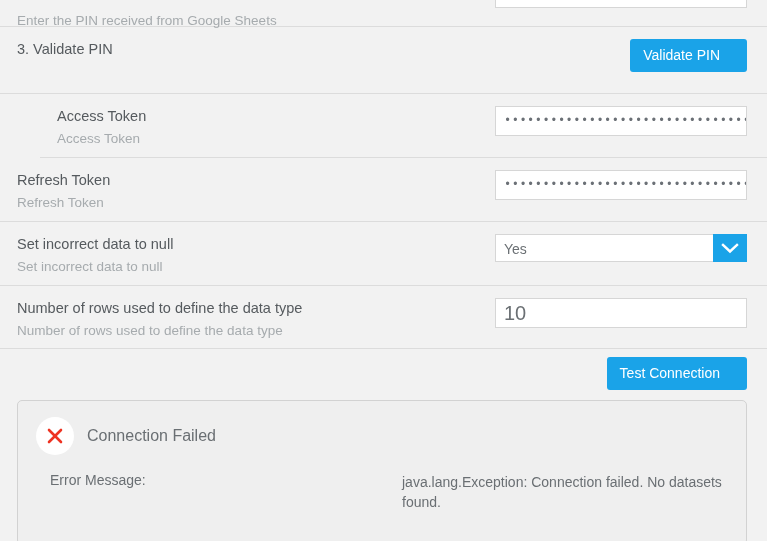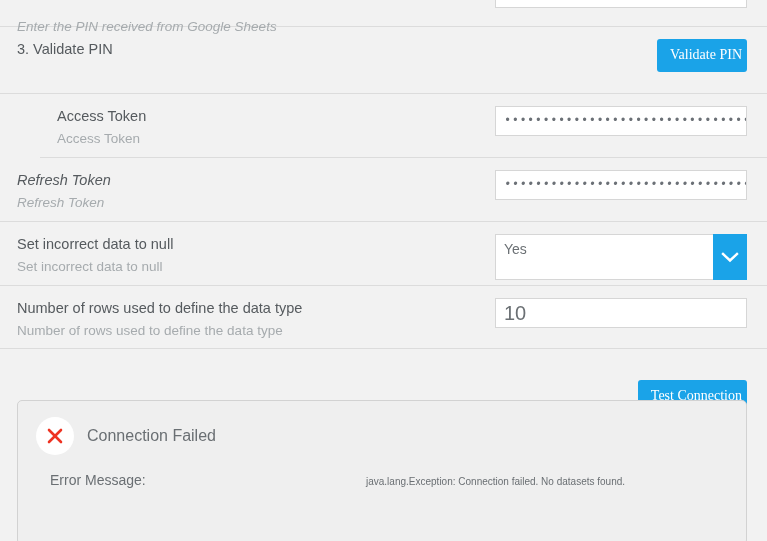--- a/index.html
+++ b/index.html
@@ -97,33 +97,33 @@
     border: 1px solid #d6d6d6;
     box-sizing: border-box;
   }
 
   
   .btn-blue {
     background: #1aa3e8;
     color: #ffffff;
     border: none;
     border-radius: 3px;
-    font-family: Liberation Serif, serif;
+    font-family: Liberation Sans, sans-serif;
     font-size: 14px;
     line-height: 1;
-    padding: 9px 5px 10px 13px;
+    padding: 9px 27px 10px 13px;
     cursor: pointer;
     white-space: nowrap;
   }
 
   
   .select-wrap {
     display: flex;
     width: 252px;
-    height: 46px;
+    height: 28px;
     box-sizing: border-box;
   }
   .select-value {
     flex: 1;
     background: #ffffff;
     border: 1px solid #d6d6d6;
     border-right: none;
     box-sizing: border-box;
     font-size: 14px;
     color: #6b7074;
@@ -146,21 +146,20 @@
   
   .action-row {
     position: absolute;
     left: 0;
     top: 348px;
     width: 767px;
     box-sizing: border-box;
     padding: 9px 20px 0 17px;
     display: flex;
     justify-content: flex-end;
-    margin-top: 23px;
   }
 
   
   .error-panel {
     position: absolute;
     left: 17px;
     top: 400px;
     width: 730px;
     height: 145px;
     box-sizing: border-box;
@@ -185,45 +184,46 @@
     flex: none;
   }
   .error-title {
     font-size: 16px;
     color: #6a6f73;
   }
   .error-body {
     margin-top: 17px;
     display: flex;
     align-items: flex-start;
+    gap: 36px;
   }
   .error-key {
     width: 330px;
     flex: none;
     font-size: 14px;
     color: #6a6f73;
     padding-left: 14px;
     box-sizing: border-box;
   }
   .error-val {
-    font-size: 10px;
+    font-size: 14px;
     line-height: 20px;
     color: #6a6f73;
     max-width: 365px;
   }
 </style>
 </head>
 <body>
 
 <div class="form-wrap">
 
   <div class="clipped-input"></div>
 
   <div class="row" style="height:27px;">
-    <div class="row-labels" style="padding-top:14px;padding-bottom:0;font-style:italic;">
+    <div class="row-labels" style="padding-top:8px;padding-bottom:0;">
       <div class="label-sub">Enter the PIN received from Google Sheets</div>
     </div>
     <div class="row-control" style="padding-top:0;"></div>
   </div>
 
   <div class="row" style="height:67px;">
     <div class="row-labels">
       <div class="label-main">3. Validate PIN</div>
     </div>
     <div class="row-control">
@@ -234,21 +234,21 @@
   <div class="row" style="height:64px;margin-left:40px;">
     <div class="row-labels">
       <div class="label-main">Access Token</div>
       <div class="label-sub">Access Token</div>
     </div>
     <div class="row-control">
       <div class="txt-input pw-input">••••••••••••••••••••••••••••••••••••••••••••••••••••••••••••</div>
     </div>
   </div>
 
-  <div class="row" style="height:64px;font-style:italic;">
+  <div class="row" style="height:64px;">
     <div class="row-labels">
       <div class="label-main">Refresh Token</div>
       <div class="label-sub">Refresh Token</div>
     </div>
     <div class="row-control">
       <div class="txt-input pw-input">••••••••••••••••••••••••••••••••••••••••••••••••••••••••••••</div>
     </div>
   </div>
 
   <div class="row" style="height:64px;">

